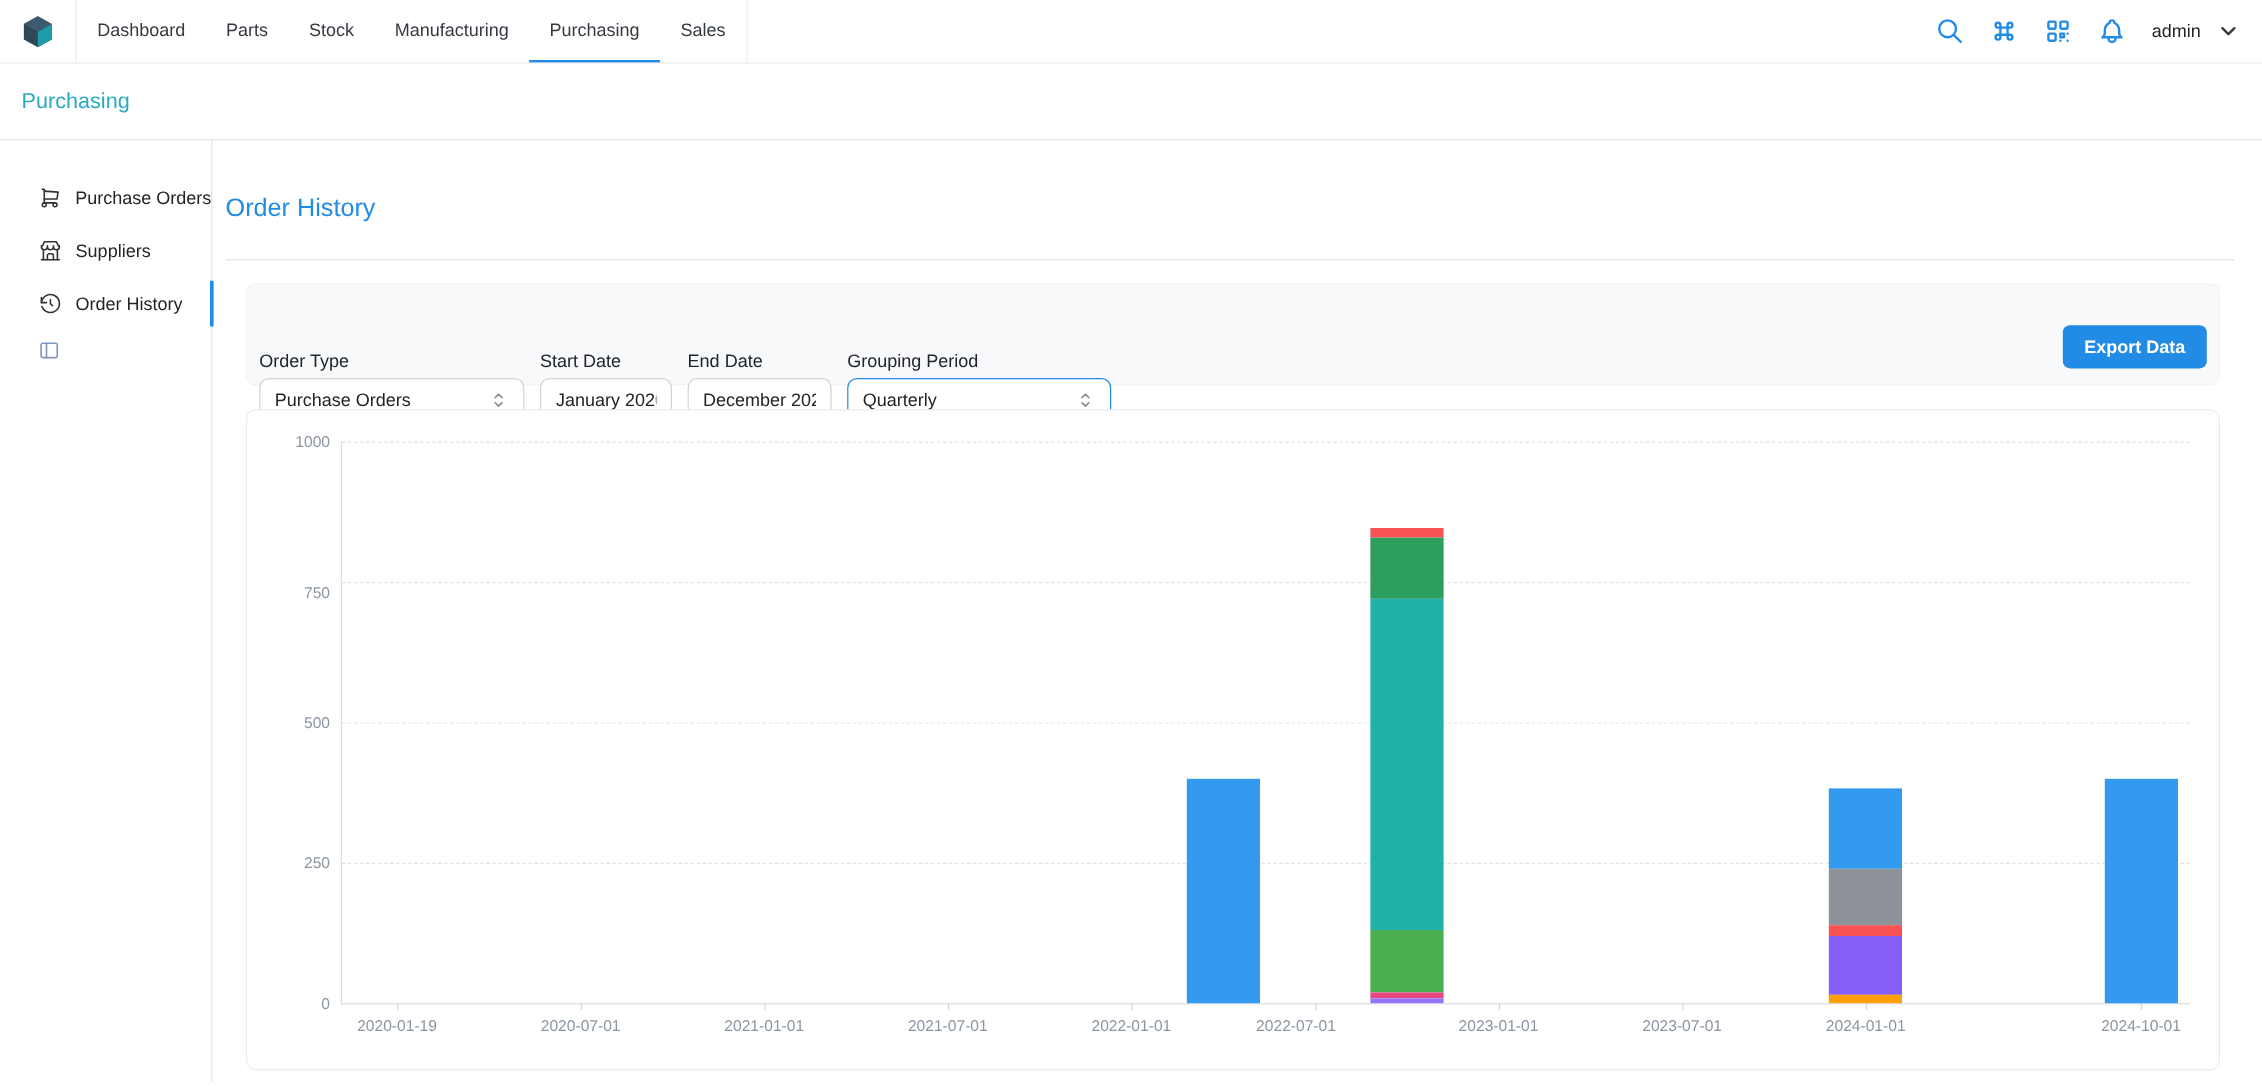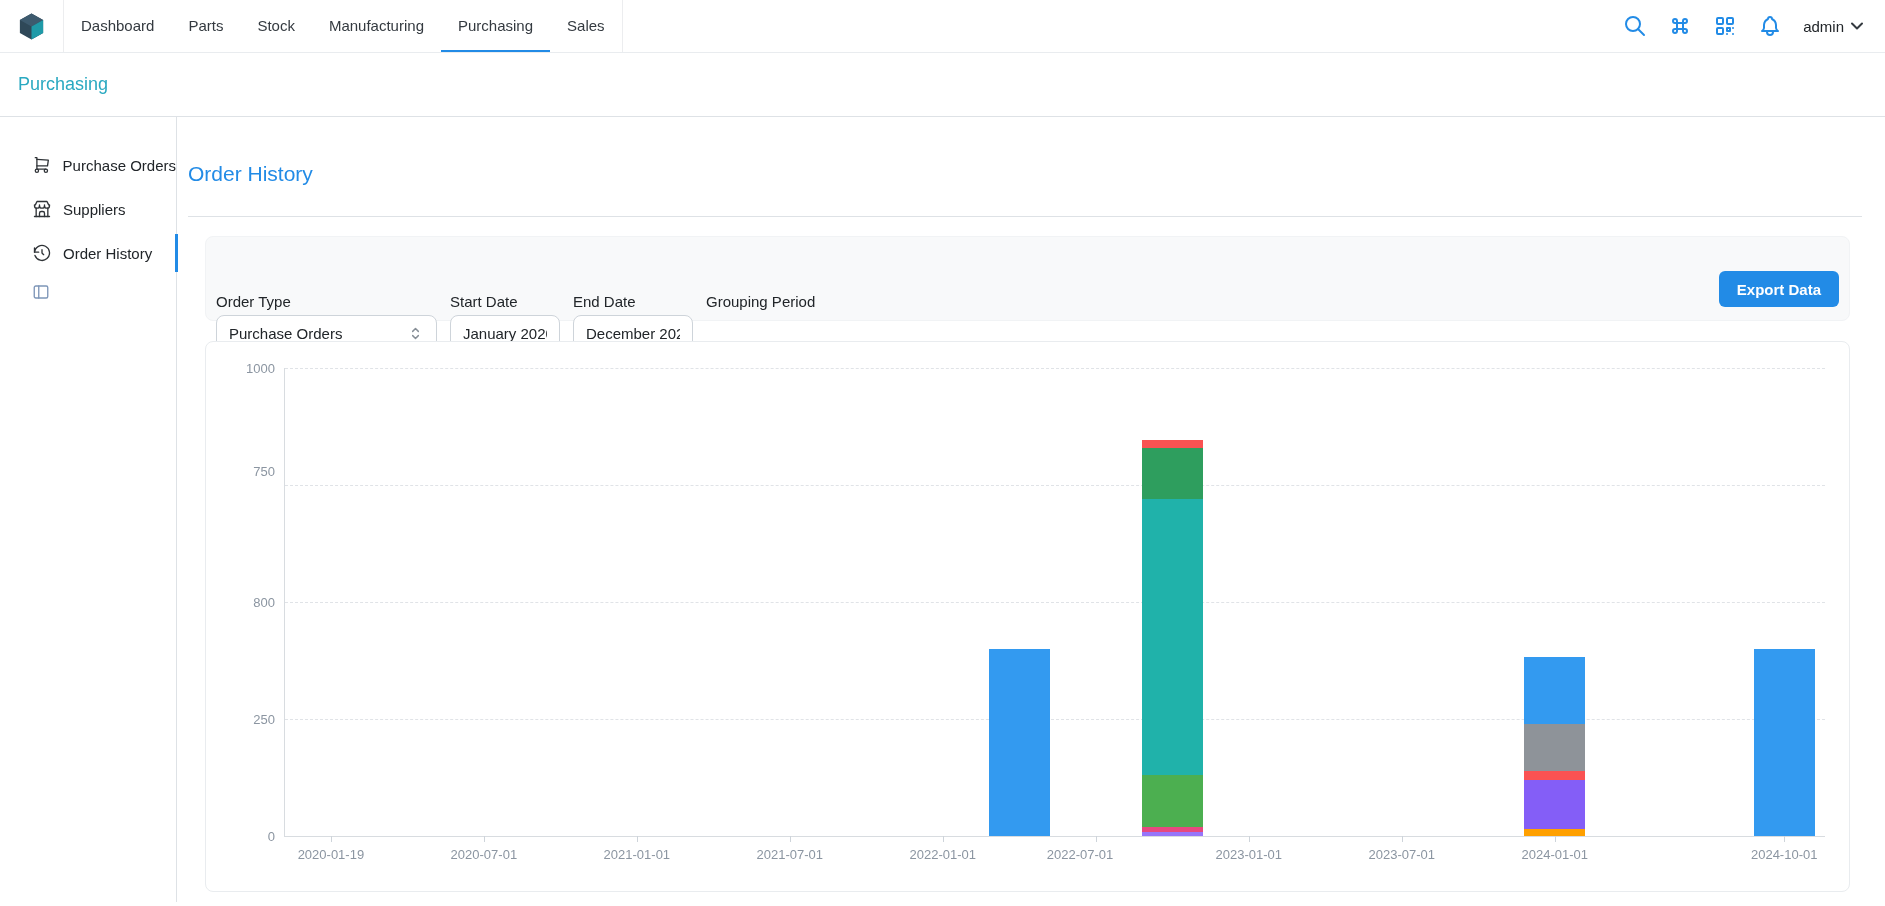--- a/index.html
+++ b/index.html
@@ -14,21 +14,21 @@
   }
   
   .navbar{height:53px;display:flex;align-items:center;padding:0 18px 0 16px;border-bottom:1px solid #e9ecef;}
   .logo{margin-right:16px;display:flex;align-items:center;cursor:pointer;}
   .nav-sep{width:1px;align-self:stretch;background:#ecedef;}
   .tabs{display:flex;align-self:stretch;}
   .tab{display:flex;align-items:center;padding:0 17px;font-size:15px;color:#343a40;cursor:pointer;border-bottom:2px solid transparent;}
   .tab.active{border-bottom-color:var(--accent);}
   .nav-right{margin-left:auto;display:flex;align-items:center;gap:21px;}
   .icon-btn{display:flex;align-items:center;cursor:pointer;}
-  .user-menu{display:flex;align-items:center;gap:3px;font-size:15px;cursor:pointer;}
+  .user-menu{display:flex;align-items:center;gap:13px;font-size:15px;cursor:pointer;}
   
   .breadcrumb-bar{height:64px;display:flex;align-items:center;padding:0 18px;border-bottom:1px solid var(--border);}
   .breadcrumb{color:var(--breadcrumb);font-size:18px;cursor:pointer;}
   
   .content{display:flex;height:785px;}
   .sidebar{width:177px;flex-shrink:0;border-right:1px solid var(--border);padding-top:26px;}
   .side-item{position:relative;height:44px;display:flex;align-items:center;gap:11px;padding-left:32px;font-size:15px;cursor:pointer;white-space:nowrap;}
   .side-item.active::after{content:"";position:absolute;right:-2px;top:3px;bottom:3px;width:3px;background:var(--accent);}
   .collapse-btn{margin:8px 0 0 32px;cursor:pointer;display:inline-flex;}
   .main{flex:1;padding:0 23px 0 11px;}
@@ -177,33 +177,40 @@
       <div class="field">
         <label>Start Date</label>
         <input class="control" style="width: 110px;" value="January 2020">
       </div>
       <div class="field">
         <label>End Date</label>
         <input class="control" style="width: 120px;" value="December 2024">
       </div>
       <div class="field">
         <label>Grouping Period</label>
+        <div class="control select focused" style="width:220px">
+          <span>Quarterly</span>
+          <svg width="17" height="17" viewBox="0 0 24 24" fill="none" stroke="#868e96" stroke-width="2" stroke-linecap="round" stroke-linejoin="round">
+            <path d="M8 9l4-4 4 4"></path>
+              <path d="M8 15l4 4 4-4"></path>
+          </svg>
+        </div>
       </div>
       <button class="export-btn">Export Data</button>
     </section>
 
     <section class="chart-card">
       <div id="plot">
           <div class="ytick" style="top: 468px;">0</div>
           <div class="gridline" style="top: 351px;"></div>
           <div class="ytick" style="top: 351px;">250</div>
           <div class="gridline" style="top: 234px;"></div>
-          <div class="ytick" style="top: 234px;">800</div>
+          <div class="ytick" style="top: 234px;">500</div>
           <div class="gridline" style="top: 117px;"></div>
-          <div class="ytick" style="top: 103px;">750</div>
+          <div class="ytick" style="top: 126px;">750</div>
           <div class="gridline" style="top: 0px;"></div>
           <div class="ytick" style="top: 0px;">1000</div>
           <div class="xtick" style="left: 45.894px;">2020-01-19</div>
           <div class="xtickmark" style="left: 45.894px;"></div>
           <div class="xtick" style="left: 198.874px;">2020-07-01</div>
           <div class="xtickmark" style="left: 198.874px;"></div>
           <div class="xtick" style="left: 351.854px;">2021-01-01</div>
           <div class="xtickmark" style="left: 351.854px;"></div>
           <div class="xtick" style="left: 504.834px;">2021-07-01</div>
           <div class="xtickmark" style="left: 504.834px;"></div>

